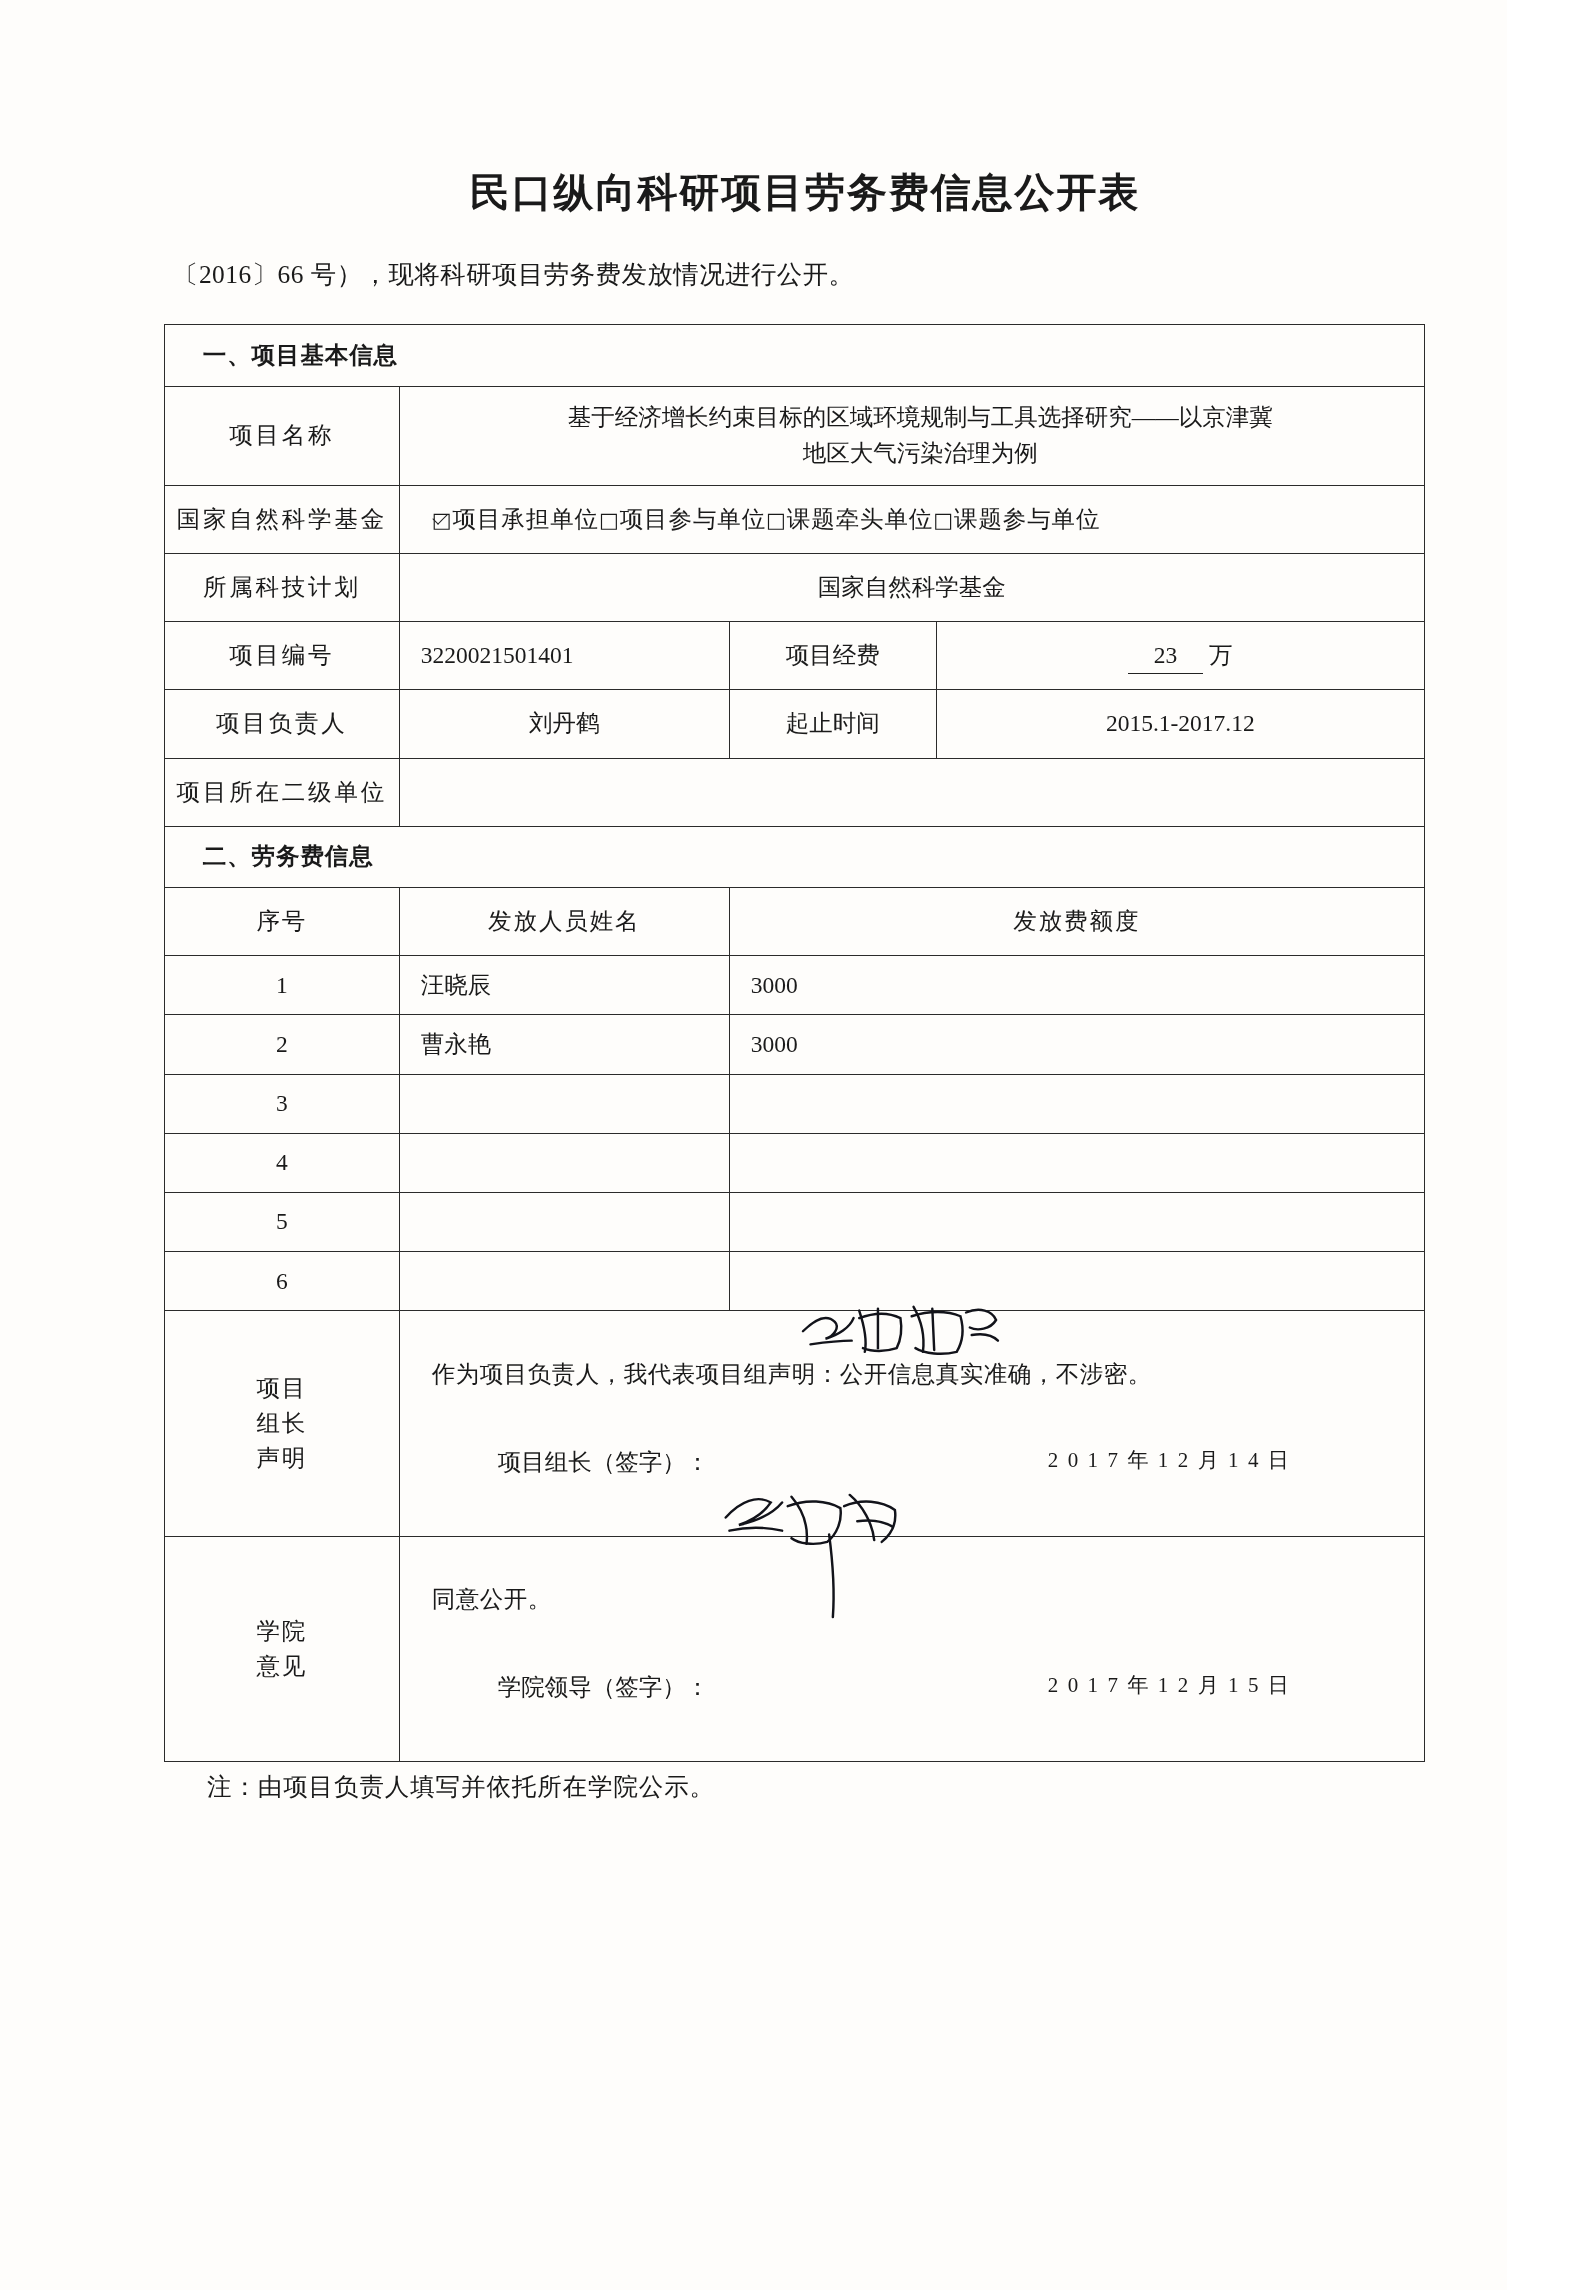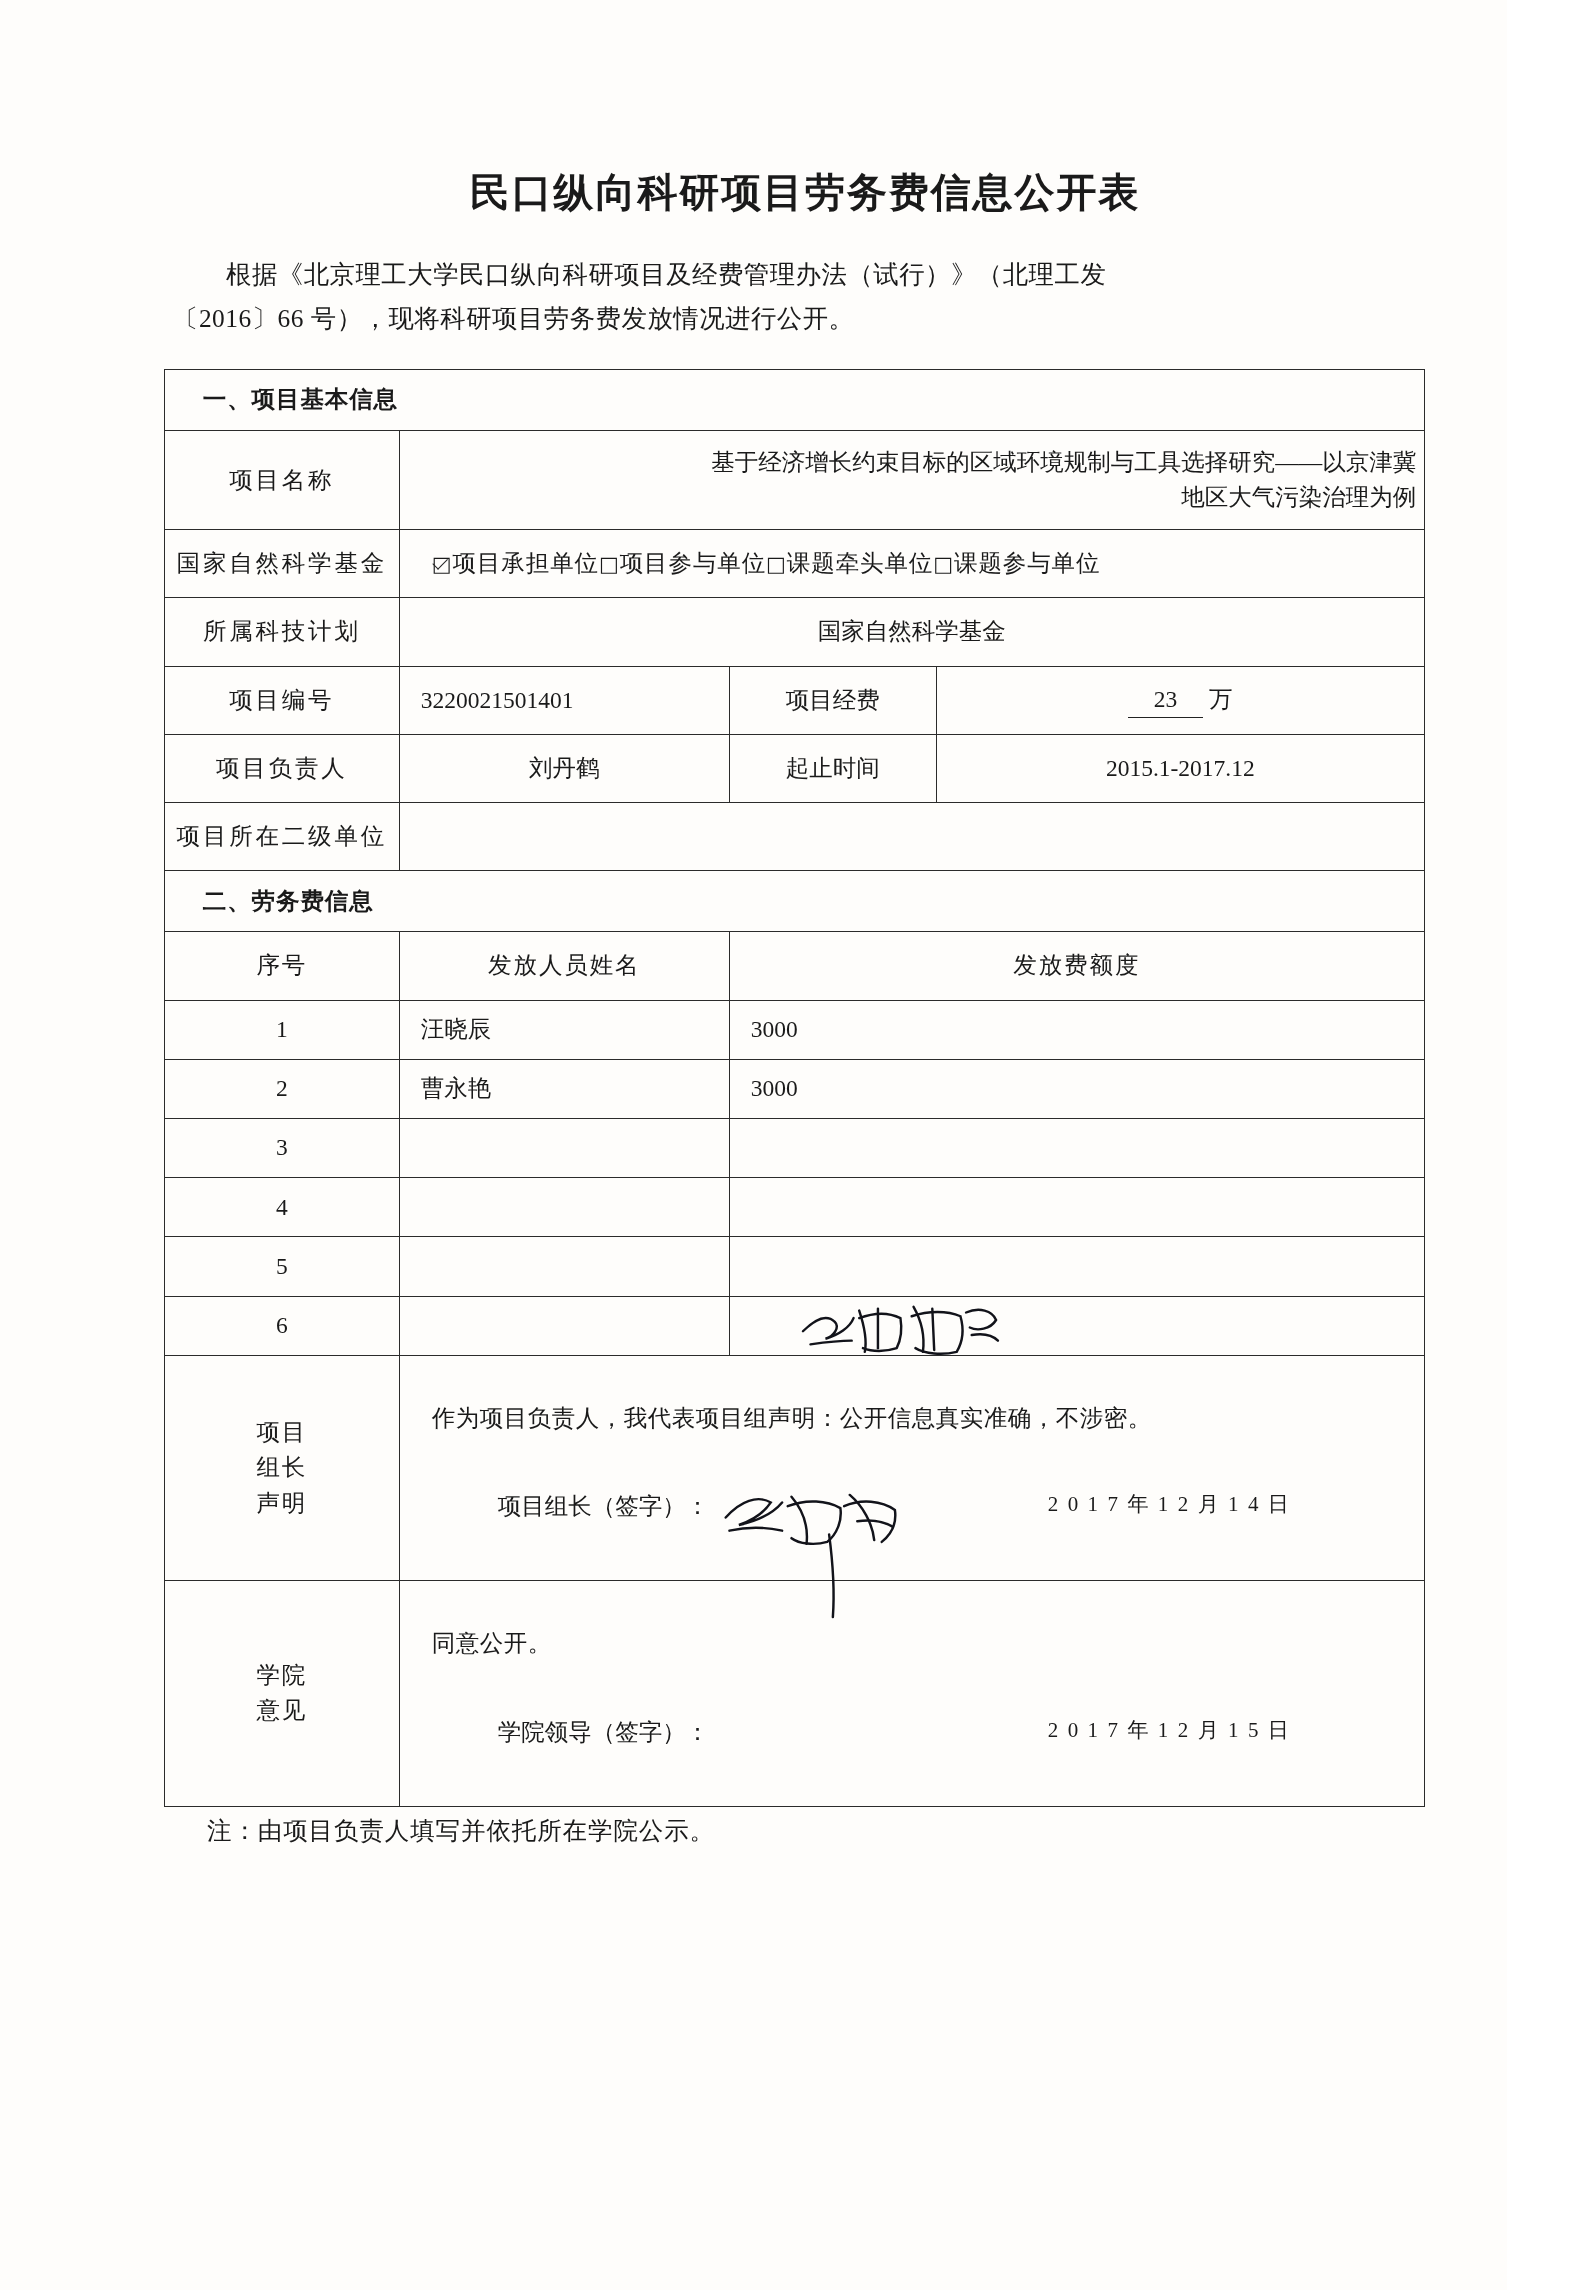--- a/index.html
+++ b/index.html
@@ -65,21 +65,21 @@
     height: 49px;
     letter-spacing: 0.9px;
   }
   .lbl {
     text-align: center;
     letter-spacing: 2.8px;
   }
   .ctr { text-align: center; }
   .lft { text-align: left; padding-left: 21px !important; }
   .proj-name {
-    text-align: right;
+    text-align: center;
     padding-left: 24.5px !important;
     line-height: 1.7;
     font-size: 23.5px;
   }
   .roletype {
     font-size: 23.5px;
     letter-spacing: 0.9px;
     padding-left: 32px !important;
   }
   .chk { font-family: "DejaVu Sans", sans-serif; font-size: 21px; }
@@ -138,21 +138,20 @@
 </style>
 </head>
 <body>
 
 <div class="page">
   <div class="doc">
 
     <div class="title">民口纵向科研项目劳务费信息公开表</div>
 
     <div class="intro">
-      <span>根据《北京理工大学民口纵向科研项目及经费管理办法（试行）》（北理工发</span>
       <span class="l2">〔2016〕66 号），现将科研项目劳务费发放情况进行公开。</span>
     </div>
 
     <table class="main">
       <colgroup>
         <col style="width:235px">
         <col style="width:330px">
         <col style="width:207px">
         <col style="width:488px">
       </colgroup>

